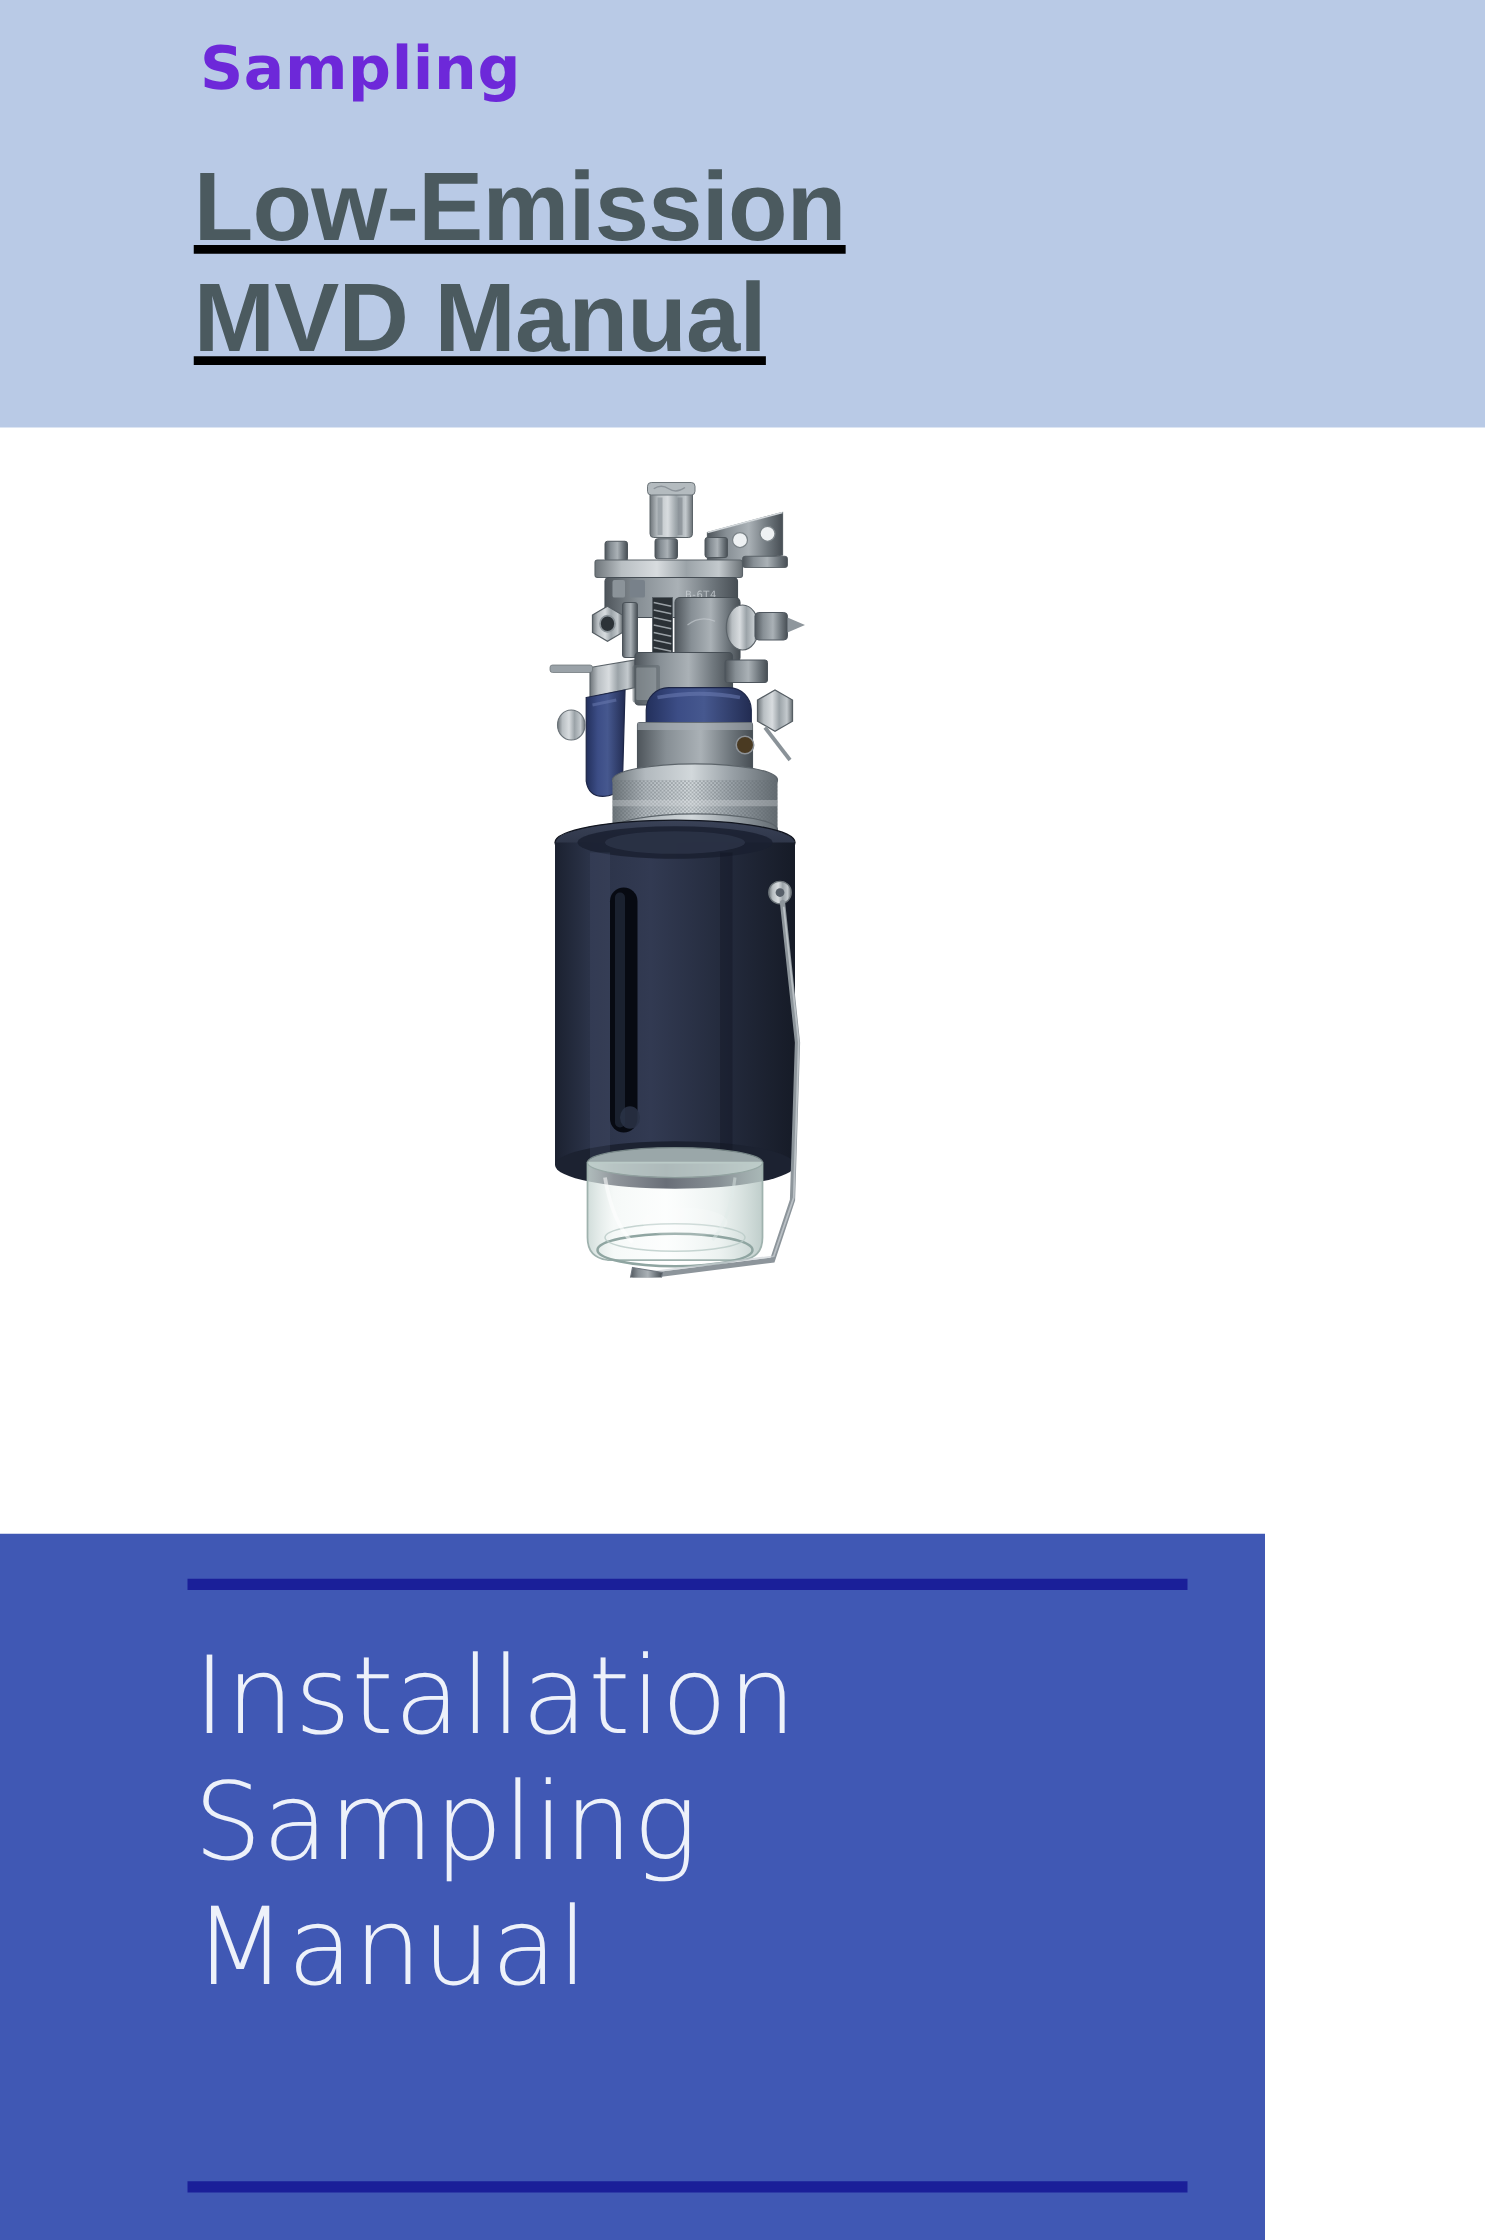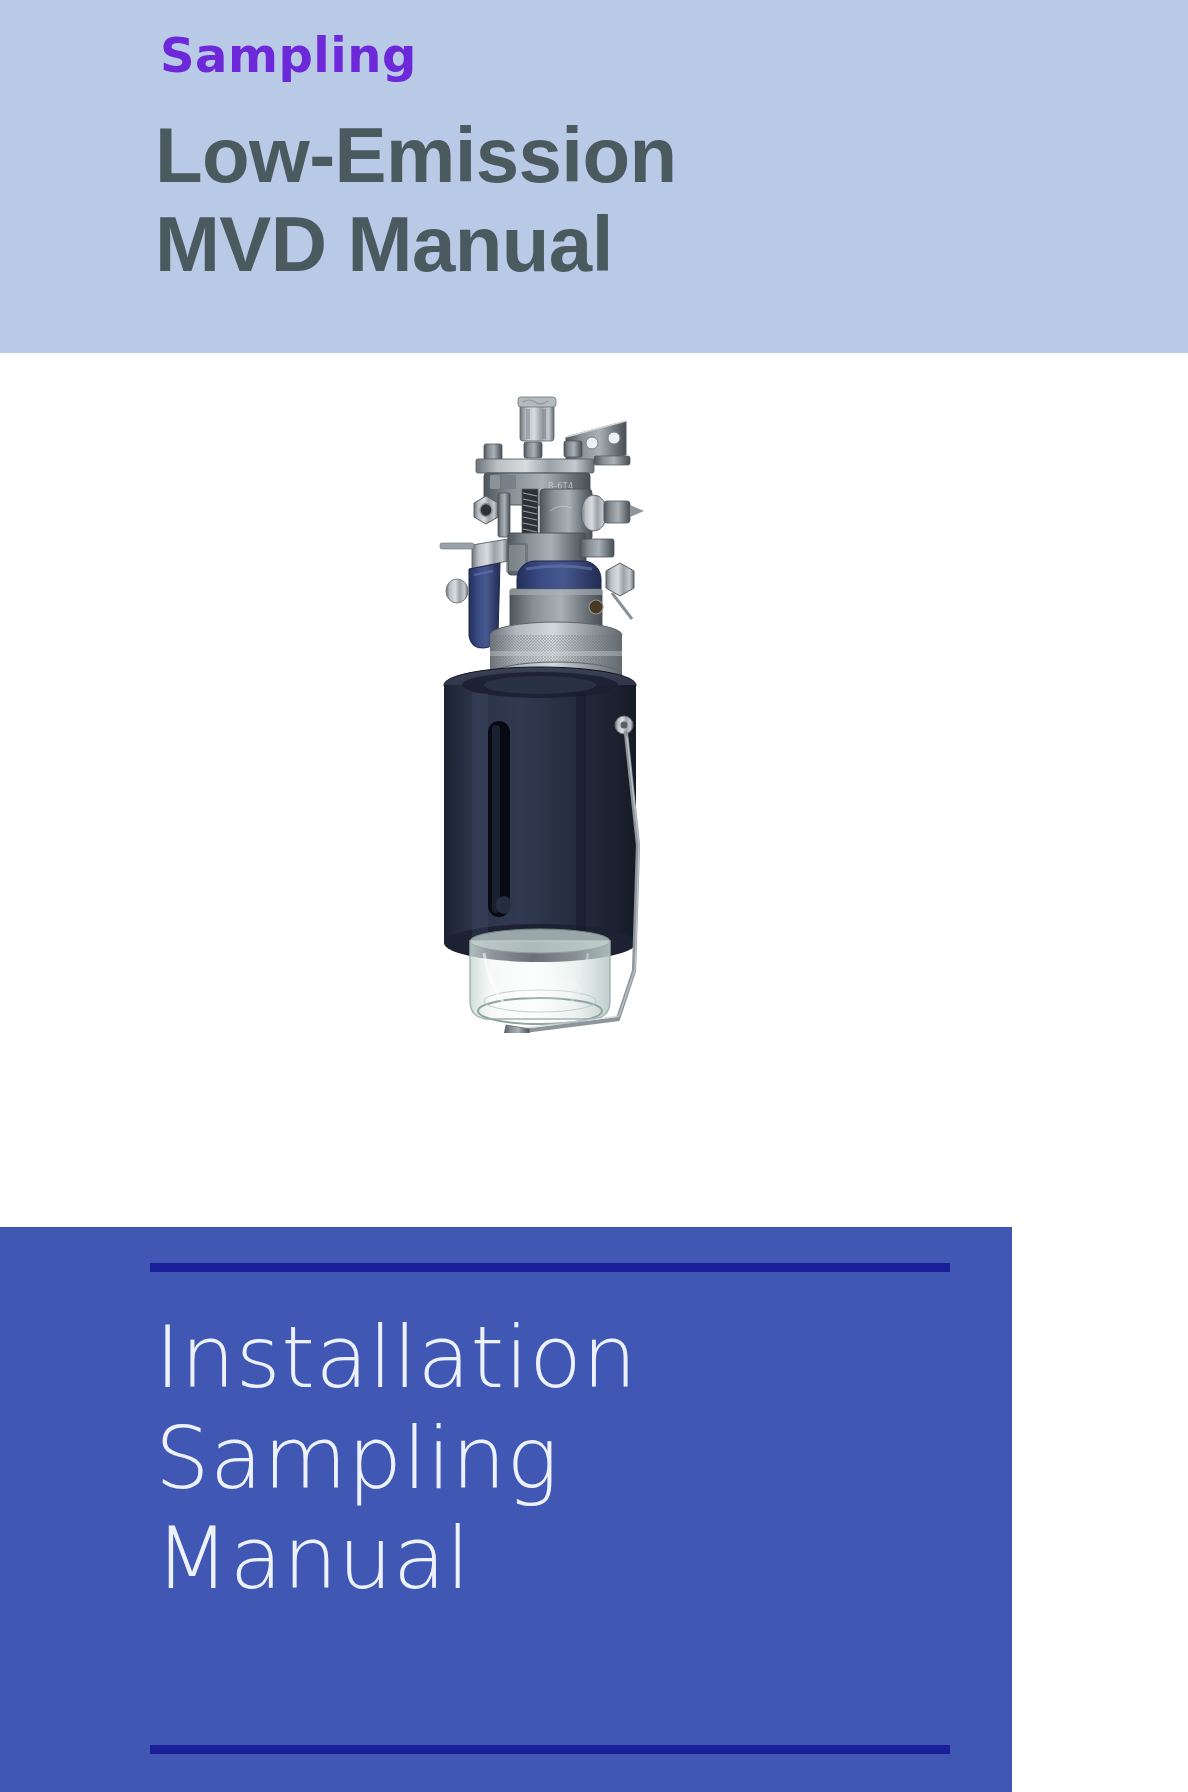--- a/index.html
+++ b/index.html
@@ -32,38 +32,39 @@
     font-weight: 700;
     letter-spacing: 0.5px;
     color: #6d28d9;
     line-height: 1;
     font-family: "DejaVu Sans", "Liberation Sans", sans-serif;
     white-space: nowrap;
   }
   .title-block {
     position: absolute;
     left: 155px;
-    top: 111px;
+    top: 121px;
     width: 900px;
+    text-decoration: underline;
   }
   .title-line {
     font-size: 78px;
     font-weight: 700;
     color: #4b5a5f;
     line-height: 1.14;
     letter-spacing: -0.6px;
     white-space: nowrap;
     font-family: "Liberation Sans", "DejaVu Sans", sans-serif;
   }
 
   
   .product-area {
     position: absolute;
     left: 0;
-    top: 353px;
+    top: 342px;
     width: 1188px;
     height: 874px;
     background: #ffffff;
   }
   .product-stage {
     position: absolute;
     left: 0;
     top: 0;
     width: 1188px;
     height: 874px;

